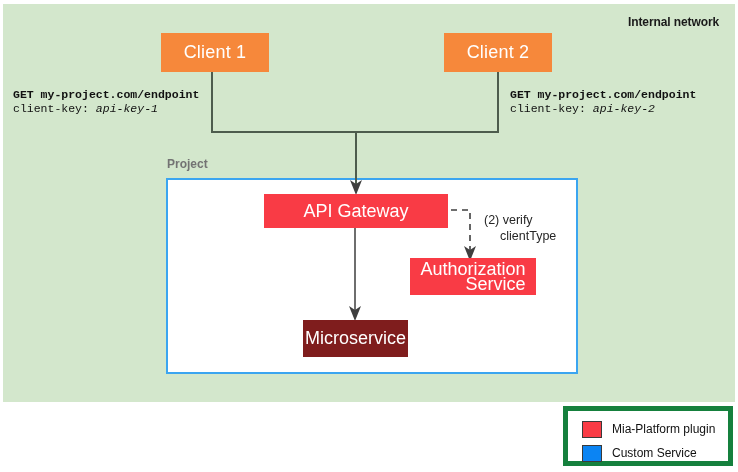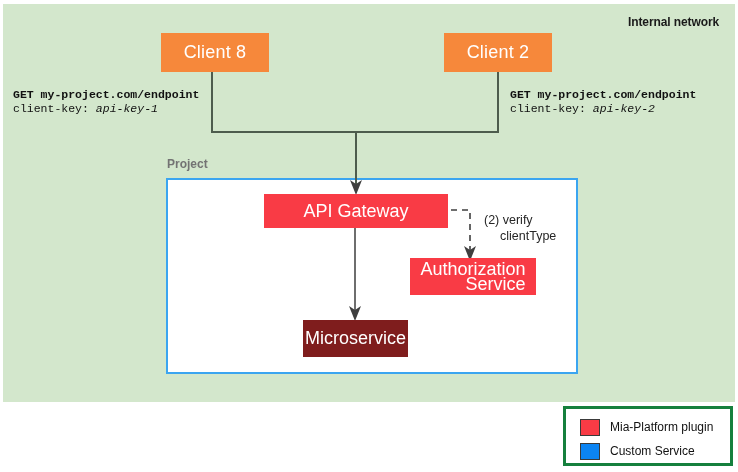--- a/index.html
+++ b/index.html
@@ -122,21 +122,21 @@
   #verify-label { left: 484px; top: 212px; }
   #verify-label .l2 { display: block; padding-left: 16px; }
 
   
   #legend-box {
     left: 563px;
     top: 406px;
     width: 170px;
     height: 60px;
     background: #ffffff;
-    border: 3px solid #15803d;
+    border: 5px solid #15803d;
     box-sizing: border-box;
   }
   .legend-row {
     display: flex;
     align-items: center;
     height: 24px;
     margin-left: 14px;
   }
   #legend-row-plugin { margin-top: 6px; }
   .legend-swatch {
@@ -177,21 +177,21 @@
     <line x1="9" y1="0" x2="9" y2="85" stroke="#6e6e6e" stroke-width="2"></line>
     <path d="M 9 94 L 3 79 L 9 83 L 15 79 Z" fill="#3f3f3f"></path>
   </svg>
 
   <svg id="verify-arrow" class="abs" width="42" height="58" viewBox="0 0 42 58">
     <path d="M 0 6 L 30 6 L 30 48" stroke="#3f3f3f" stroke-width="1.6" fill="none" stroke-dasharray="6,5"></path>
     <path d="M 30 57 L 24 42 L 30 46 L 36 42 Z" fill="#3f3f3f"></path>
   </svg>
 
   <div id="client-1-box" class="abs client-box">
-    <span>Client 8</span>
+    <span>Client 1</span>
   </div>
   <div id="client-2-box" class="abs client-box">
     <span>Client 2</span>
   </div>
 
   <div id="client-1-request" class="abs req-block">
     <div class="req-line1">GET my-project.com/endpoint</div>
     <div class="req-line2">
       <span>client-key:</span>
       <span class="req-key">api-key-1</span>

